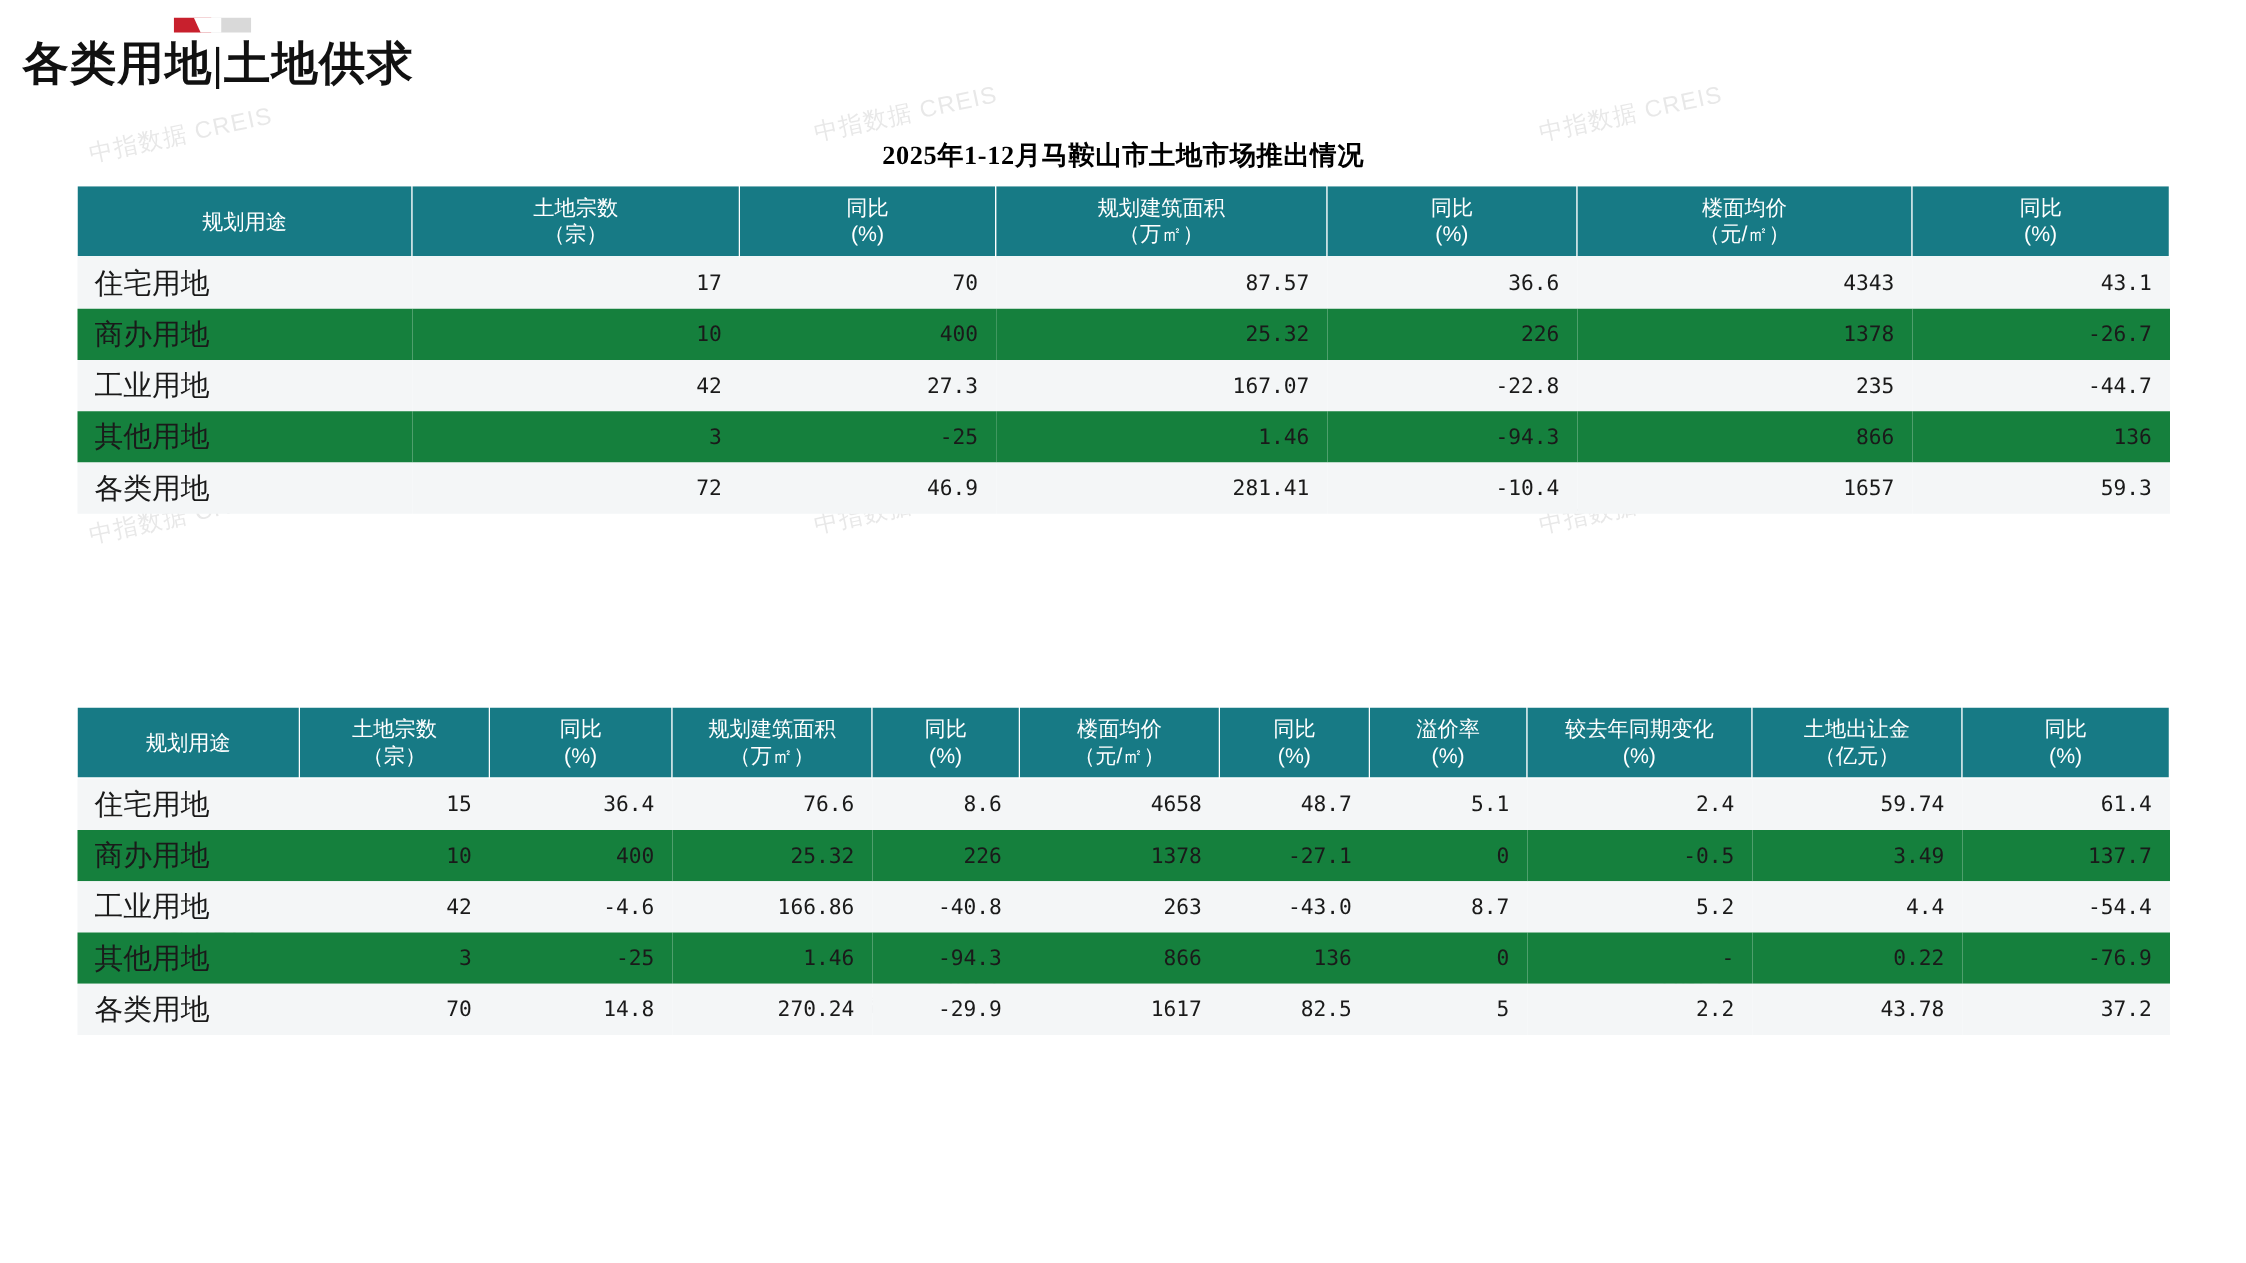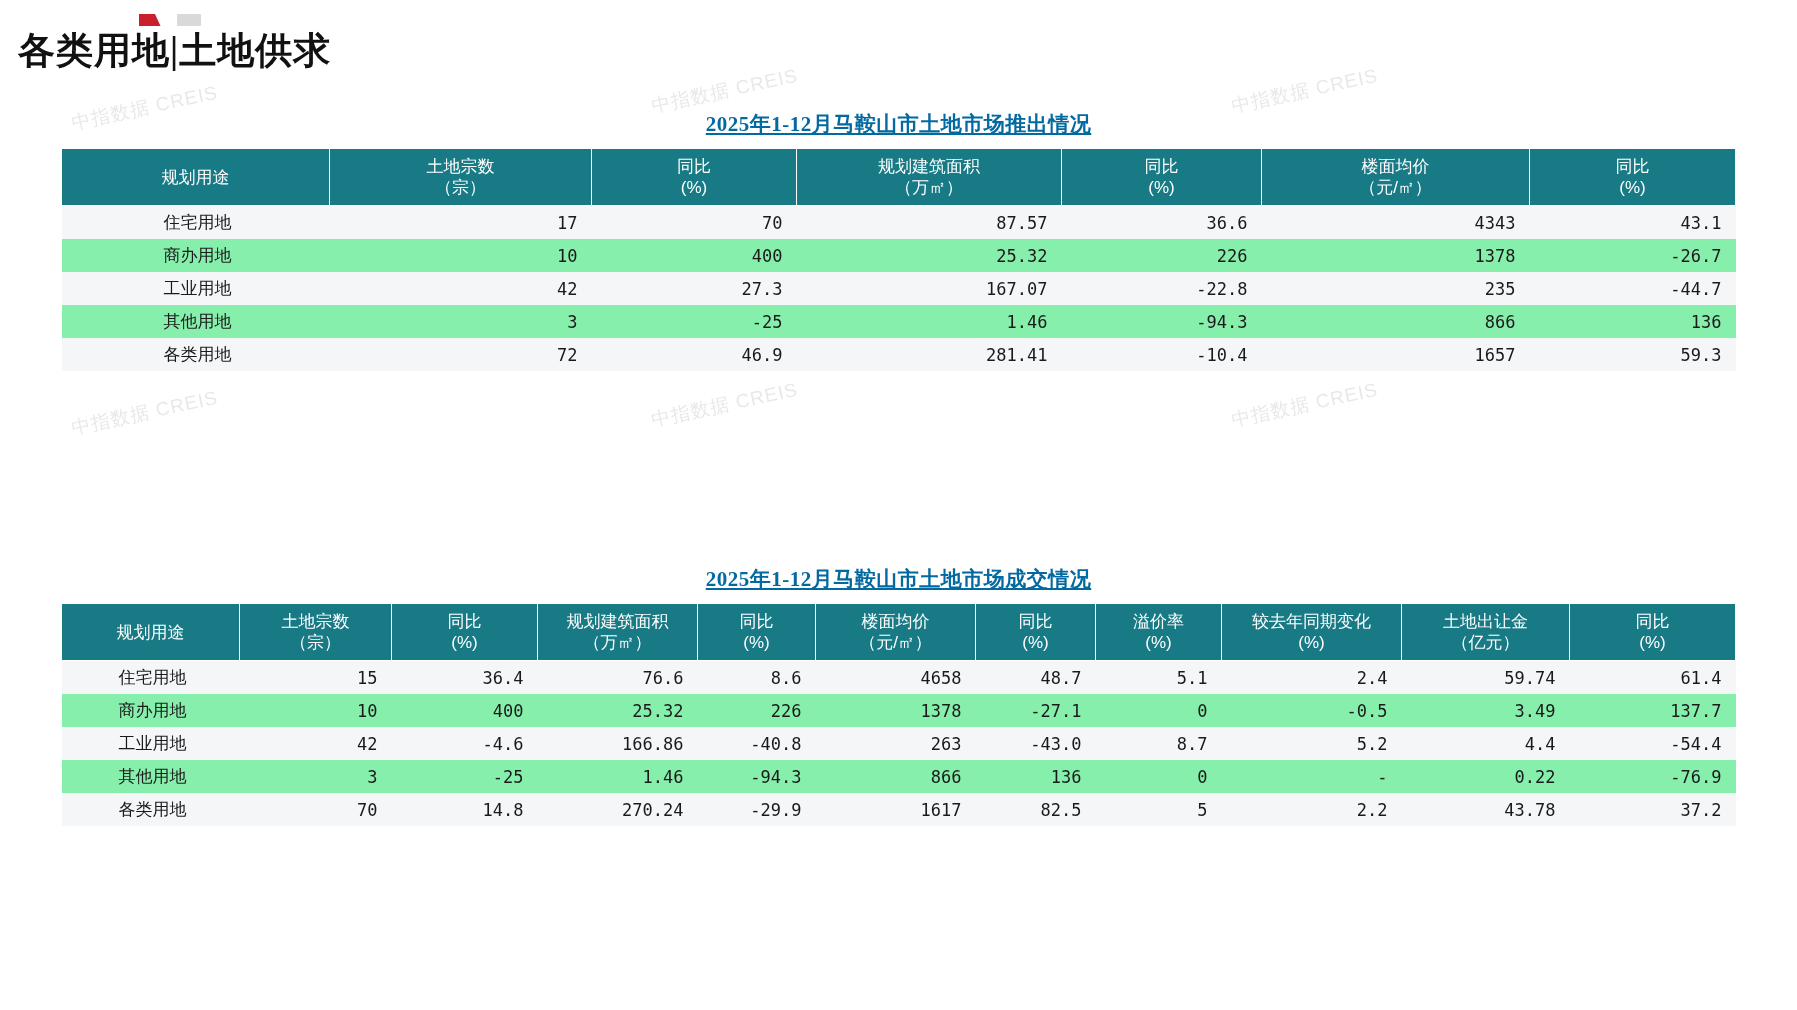--- a/index.html
+++ b/index.html
@@ -77,24 +77,23 @@
   
   .block {
     position: absolute;
     left: 0;
     width: 1797px;
   }
   .block-title {
     text-align: center;
     font-size: 21px;
     font-weight: bold;
-    color: #0369a1;
+    color: #000000;
     margin-bottom: 10px;
     letter-spacing: 0.5px;
-    text-decoration: underline;
   }
   table {
     border-collapse: collapse;
     table-layout: fixed;
     font-family: "Liberation Sans", sans-serif;
   }
   thead th {
     background: #177a85;
     color: #ffffff;
     font-weight: normal;
@@ -110,31 +109,31 @@
   tbody td {
     font-size: 17px;
     padding: 5px 10px;
     border: none;
     height: 21px;
     color: #1a1a1a;
     font-family: "DejaVu Sans Mono", monospace;
     letter-spacing: 0px;
   }
   tbody td.label {
-    text-align: center;
+    text-align: left;
     font-family: "Liberation Sans", sans-serif;
-    font-size: 17px;
+    font-size: 23px;
     padding-left: 14px;
   }
   tbody td.num {
     text-align: right;
     padding-right: 14px;
   }
   tbody tr.odd { background: #f4f6f7; }
-  tbody tr.even { background: #86efac; }
+  tbody tr.even { background: #15803d; }
 
   
   #table-supply { margin-left: 61px; width: 1674px; }
   
   #table-deal { margin-left: 61px; width: 1674px; }
 </style>
 </head>
 <body>
 
 <div class="header">
@@ -244,21 +243,20 @@
         <td class="num">281.41</td>
         <td class="num">-10.4</td>
         <td class="num">1657</td>
         <td class="num">59.3</td>
       </tr>
     </tbody>
   </table>
 </div>
 
 <div class="block" style="top:565px;">
-  <div class="block-title">2025年1-12月马鞍山市土地市场成交情况</div>
   <table id="table-deal">
     <colgroup>
       <col style="width:178px">
       <col style="width:152px">
       <col style="width:146px">
       <col style="width:160px">
       <col style="width:118px">
       <col style="width:160px">
       <col style="width:120px">
       <col style="width:126px">

